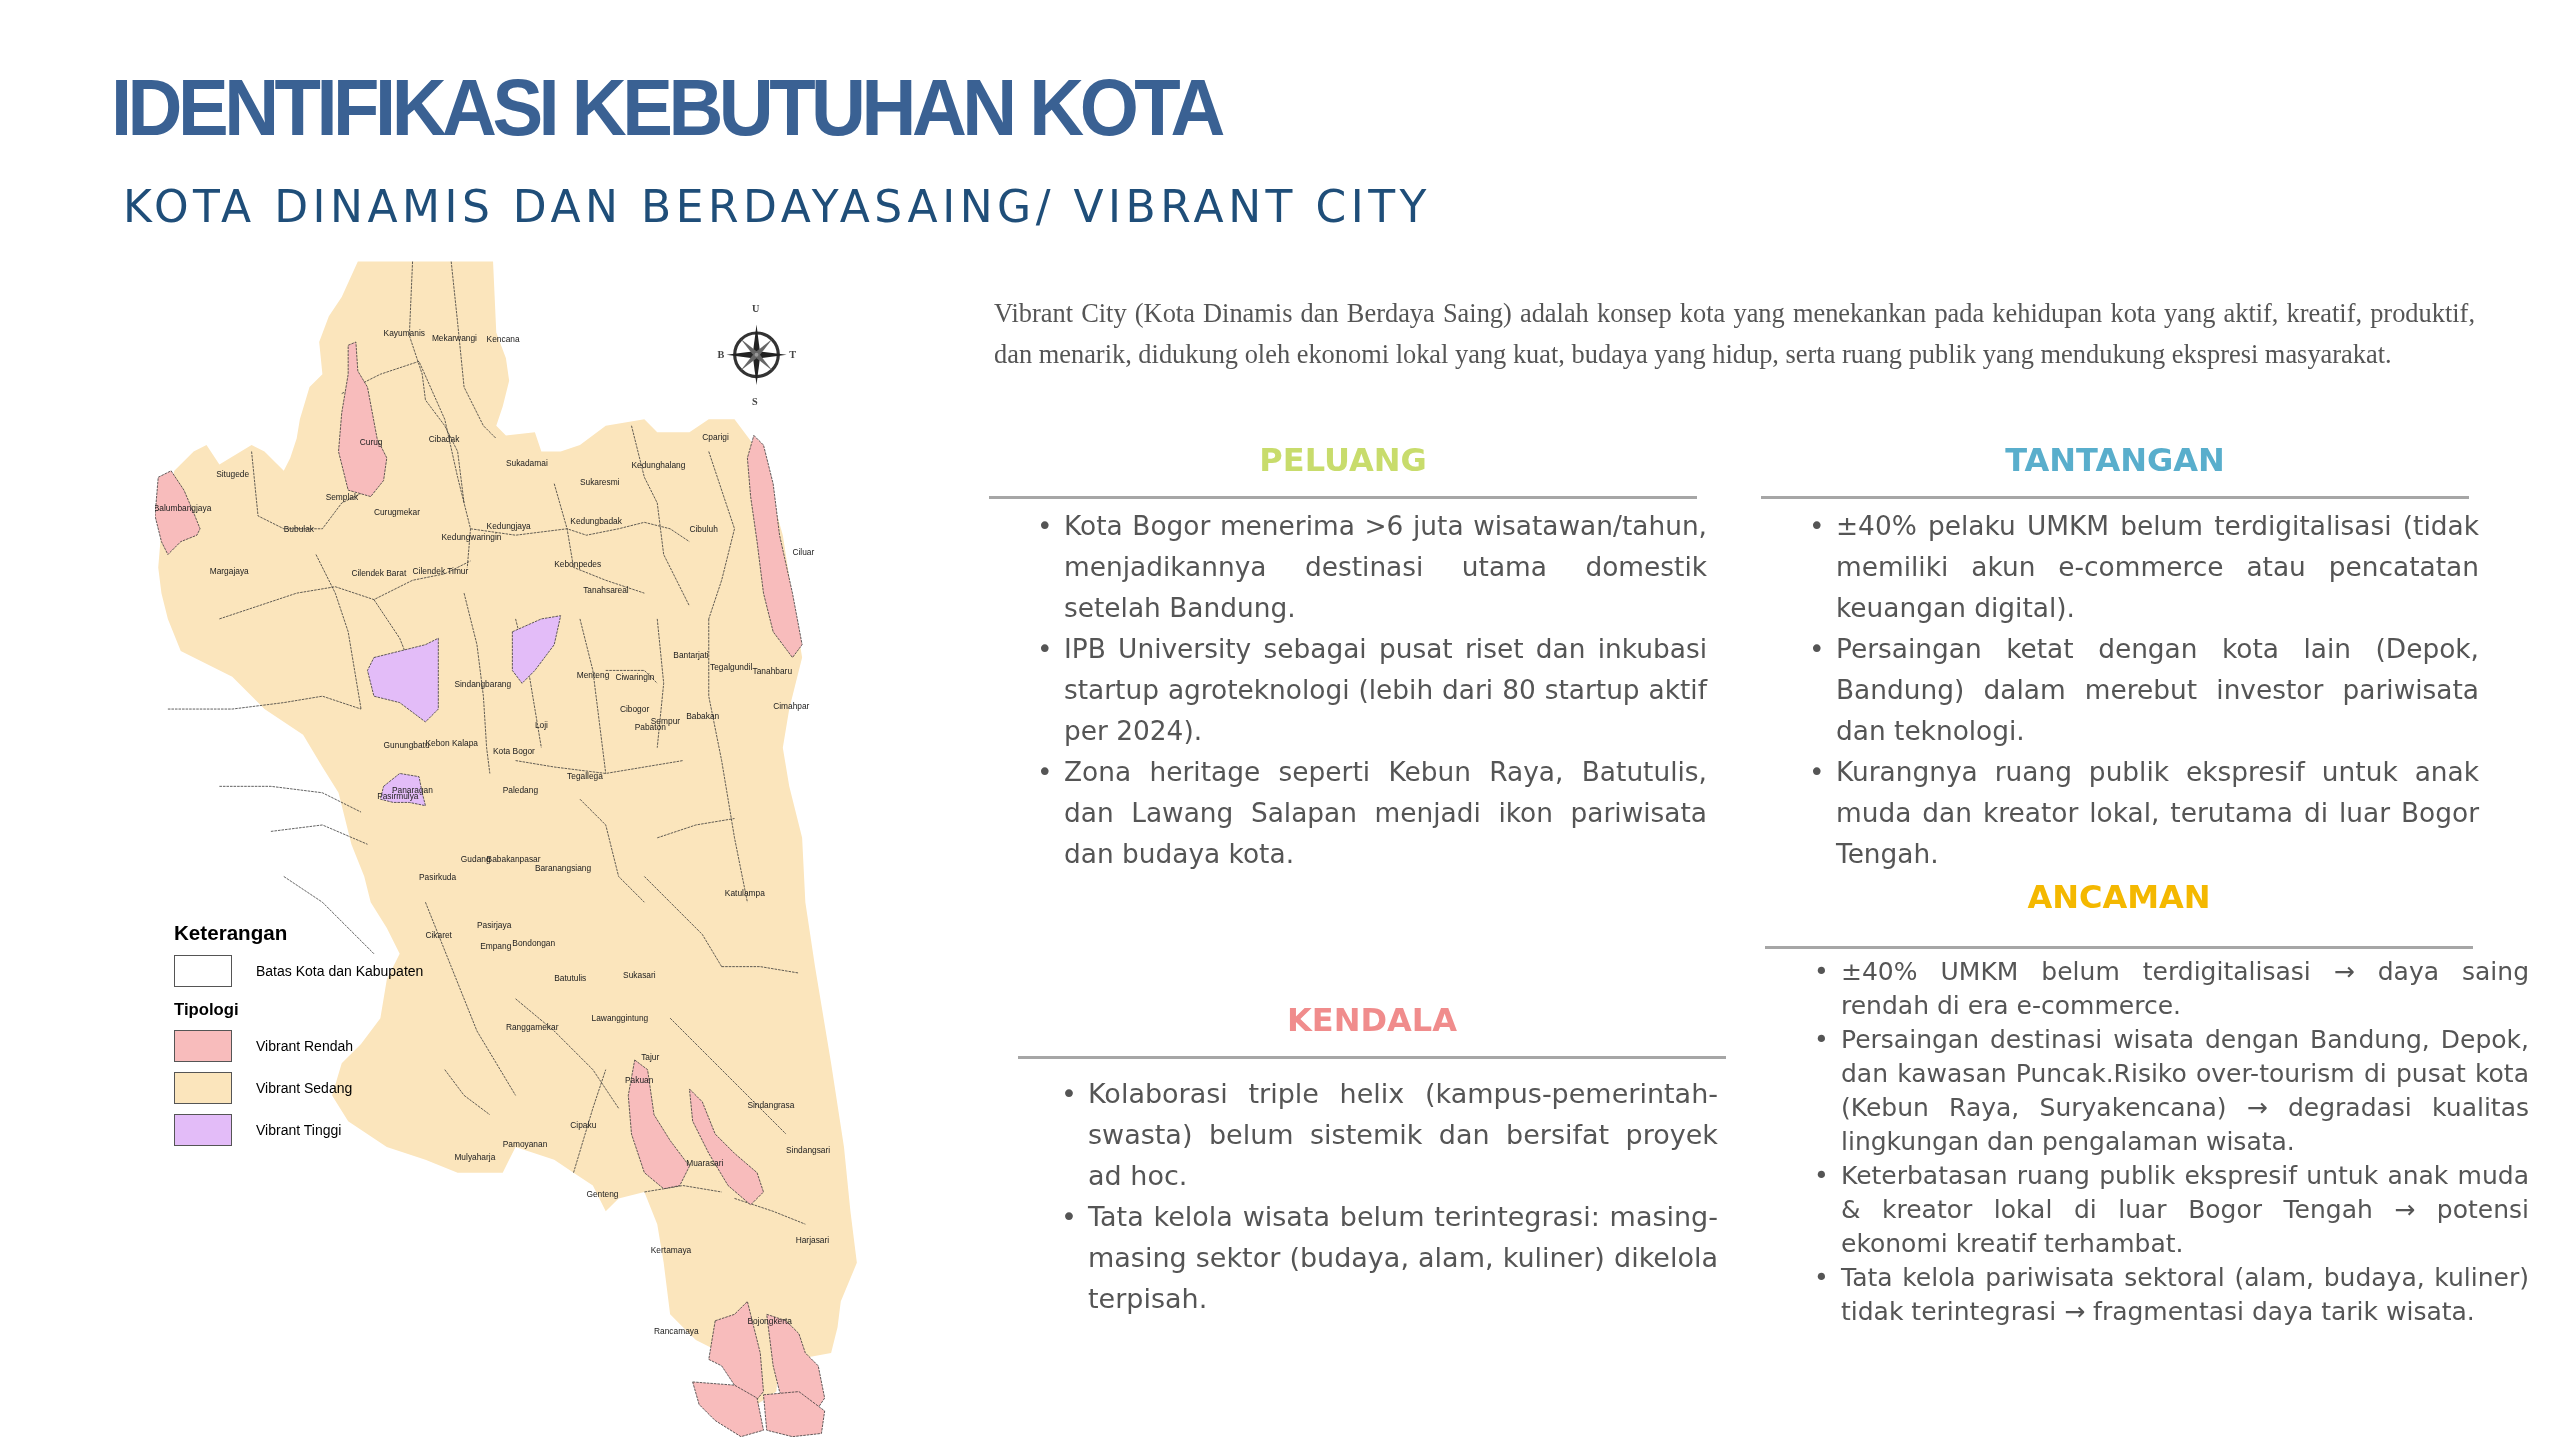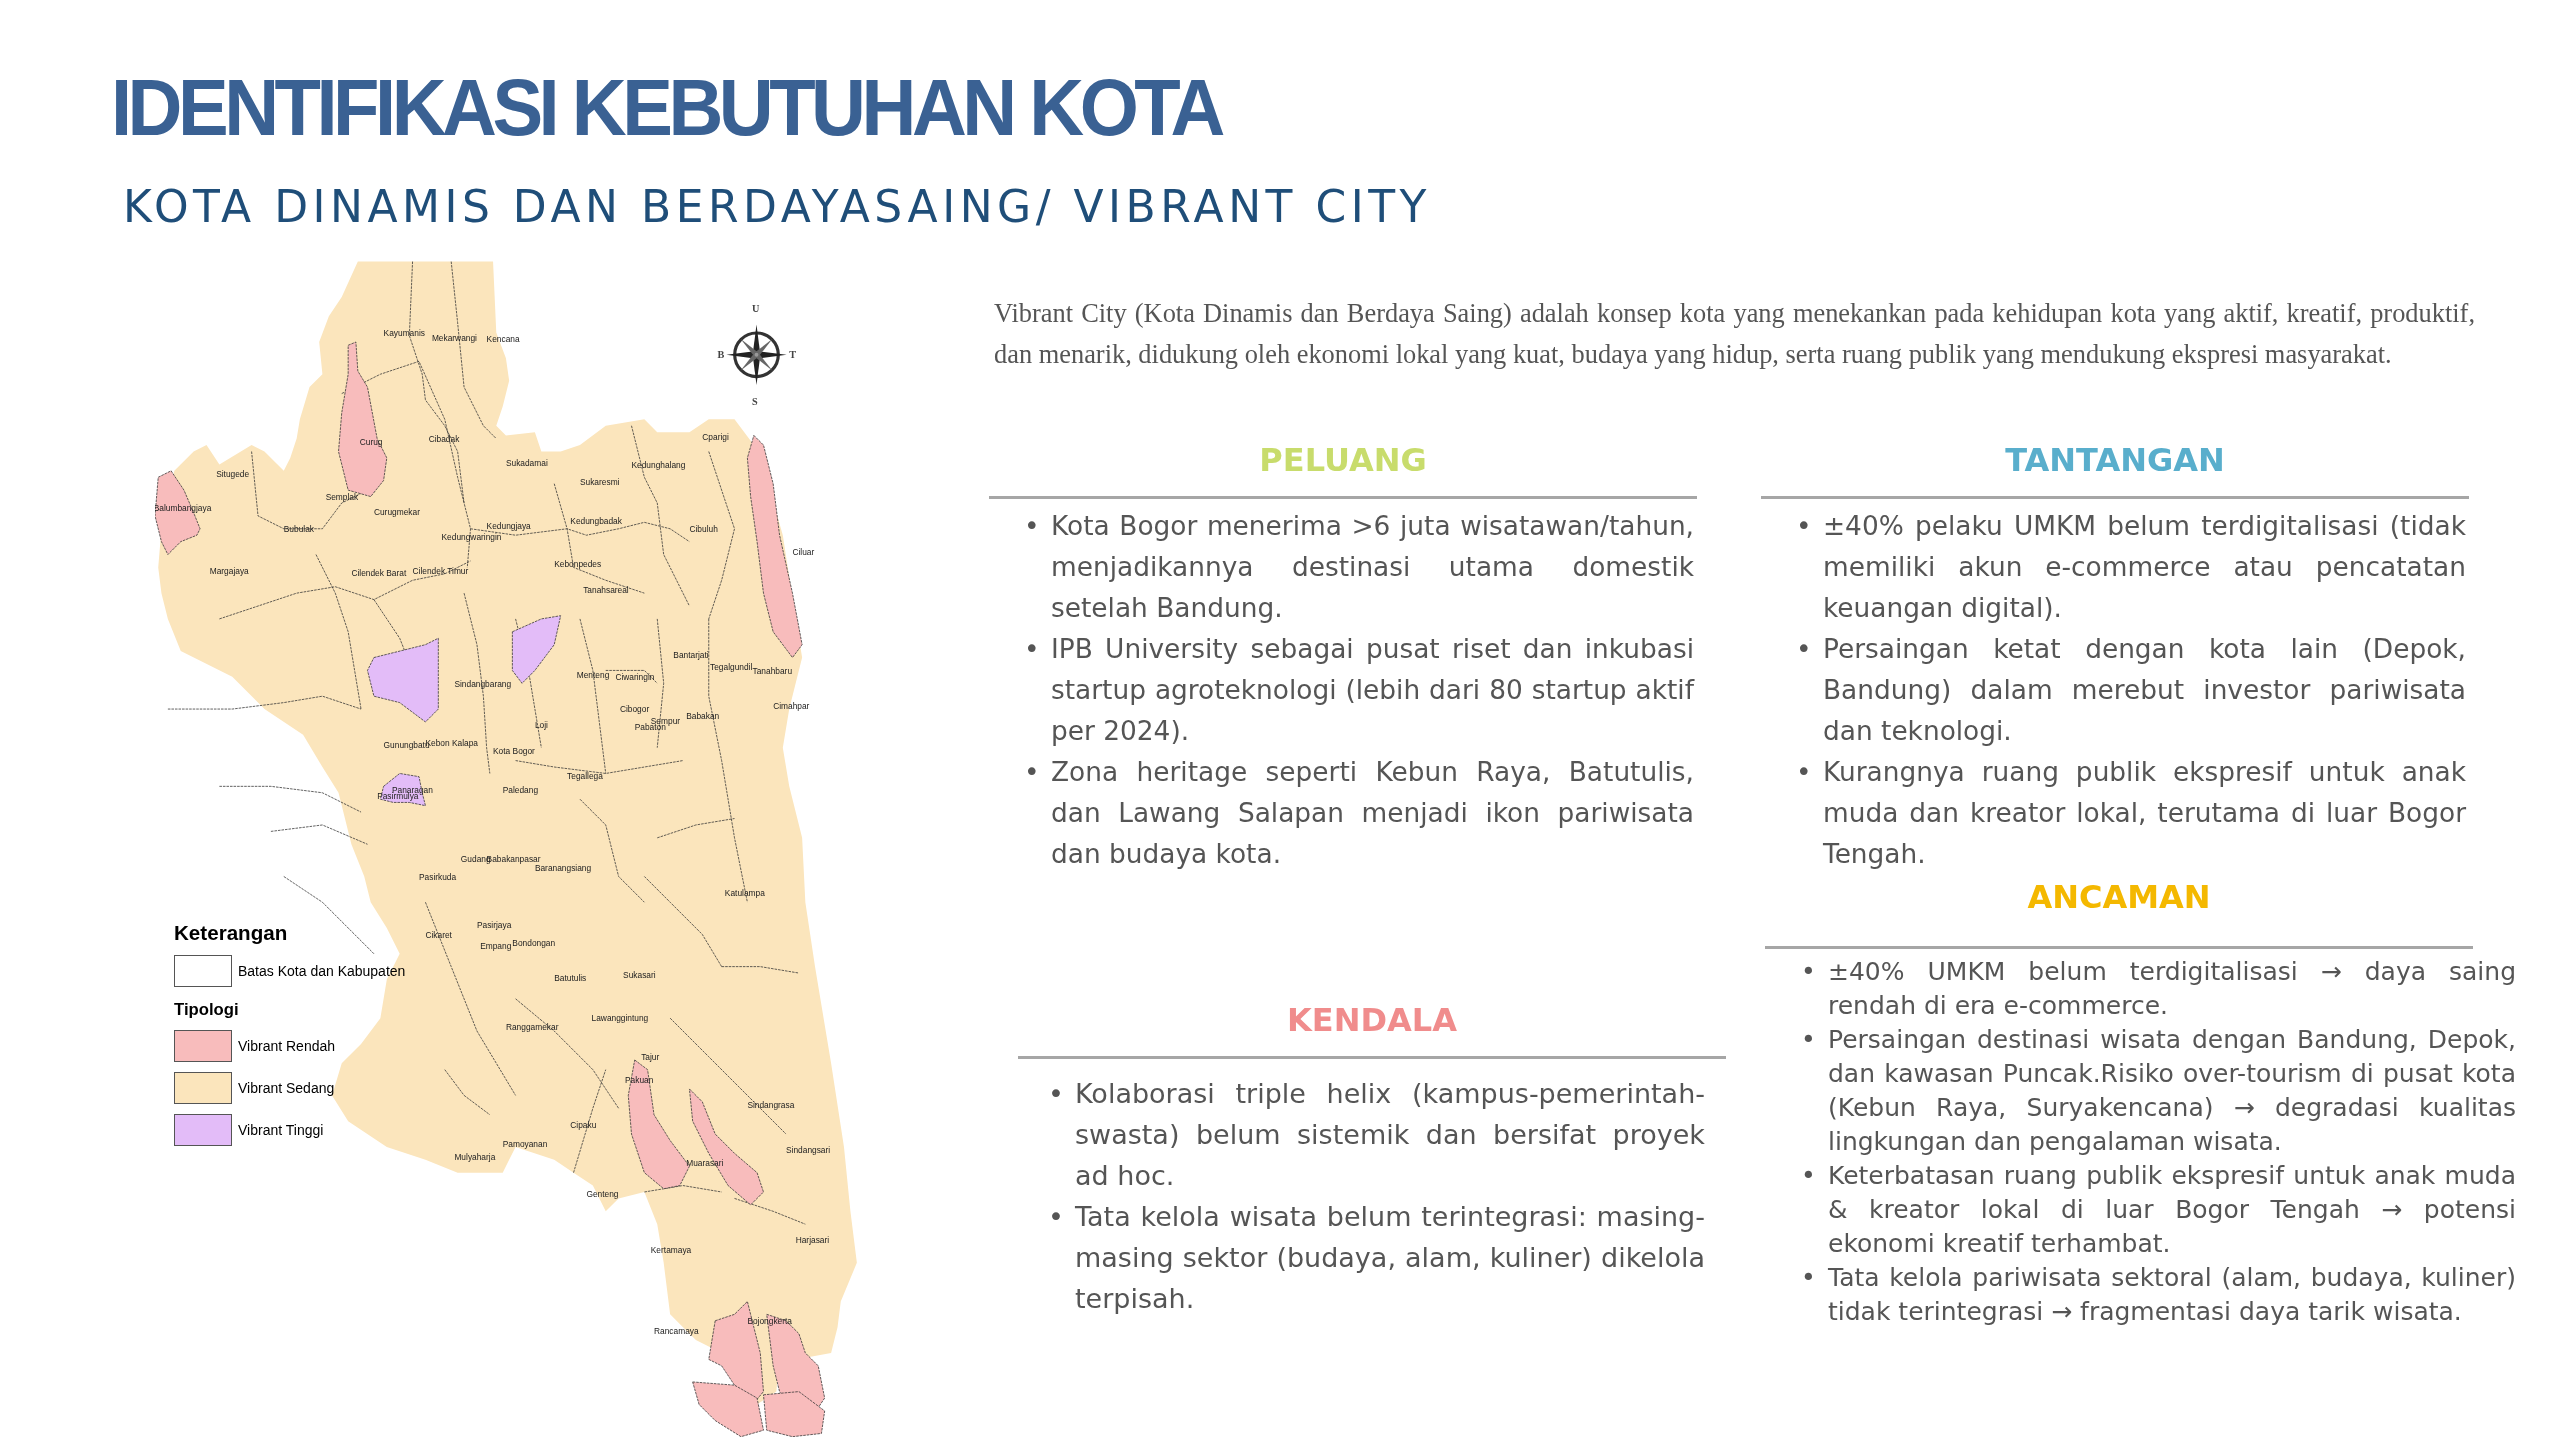--- a/index.html
+++ b/index.html
@@ -3,21 +3,21 @@
 <meta charset="utf-8">
 <style>
   html, body { margin: 0; padding: 0; background: #ffffff; }
   body { width: 2576px; height: 1449px; position: relative; overflow: hidden; font-family: "Liberation Sans", sans-serif; }
   .title { position: absolute; left: 111px; top: 64px; font-family: "Liberation Sans", sans-serif; font-weight: 700; font-size: 76px; color: #3A6193; letter-spacing: -4.5px; transform: scaleY(1.05); transform-origin: left top; white-space: nowrap; margin: 0; line-height: 1.1; }
   .subtitle { position: absolute; left: 111px; top: 169px; font-family: "DejaVu Sans", sans-serif; font-size: 44px; color: #1F4E79; letter-spacing: 4.5px; white-space: nowrap; margin: 12px; font-weight: 400; }
   .intro { position: absolute; left: 994px; top: 293px; width: 1481px; font-family: Liberation Serif, serif; font-size: 26.4px; line-height: 41px; color: #555555; text-align: justify; margin: 0; }
   .section { position: absolute; }
   .section-heading { font-family: "DejaVu Sans", sans-serif; font-weight: 700; font-size: 32px; text-align: center; margin: 0; line-height: 39px; }
   .divider { height: 2.6px; background: #a6a6a6; border: none; margin: 0; }
-  .bullets { list-style: none; margin: 4px; padding: 0; font-family: "DejaVu Sans", sans-serif; color: #555555; }
+  .bullets { list-style: none; margin: 17px; padding: 0; font-family: "DejaVu Sans", sans-serif; color: #555555; }
   .bullets li { position: relative; padding-left: 27px; text-align: justify; }
   .bullets li::before { content: "•"; position: absolute; left: 0; top: 0; color: #555555; }
   .peluang { left: 989px; top: 441px; width: 708px; }
   .peluang .section-heading { color: #C8DC6C; }
   .peluang .divider { margin-top: 16px; }
   .peluang .bullets { margin-top: 6.4px; padding-left: 31px; font-size: 26.4px; line-height: 41px; width: 670px; }
   .tantangan { left: 1761px; top: 441px; width: 708px; }
   .tantangan .section-heading { color: #59AECC; }
   .tantangan .divider { margin-top: 16px; }
   .tantangan .bullets { margin-top: 6.4px; padding-left: 31px; font-size: 26.4px; line-height: 41px; width: 670px; }
@@ -33,21 +33,21 @@
   .map { position: absolute; left: 155px; top: 258px; width: 792px; height: 1179px; }
   .map svg { width: 100%; height: 100%; }
   .map-label { font-family: "Liberation Sans", sans-serif; font-size: 13px; fill: #222; }
   .compass { position: absolute; left: 708px; top: 299px; width: 97px; height: 109px; }
   .compass-letter { font-family: "Liberation Serif", serif; font-weight: 700; font-size: 16px; fill: #444; }
 
   .legend { position: absolute; left: 174px; top: 921px; width: 386px; }
   .legend-title { font-family: "Liberation Sans", sans-serif; font-weight: 700; font-size: 20.6px; color: #000; margin: 0; }
   .legend-row { display: flex; align-items: center; height: 33px; margin-top: 9px; }
   .legend-swatch { width: 58px; height: 32px; border: 1.3px solid #555; box-sizing: border-box; }
-  .legend-text { font-family: "Liberation Sans", sans-serif; font-size: 14px; color: #000; margin-left: 6px; }
+  .legend-text { font-family: "Liberation Sans", sans-serif; font-size: 14px; color: #000; margin-left: 24px; }
   .legend-subtitle { font-family: "Liberation Sans", sans-serif; font-weight: 700; font-size: 16.7px; color: #000; margin: 13px 0 0 0; }
 </style>
 </head>
 <body>
 
 <h1 class="title">IDENTIFIKASI KEBUTUHAN KOTA</h1>
 <h2 class="subtitle">KOTA DINAMIS DAN BERDAYASAING/ VIBRANT CITY</h2>
 
 <div class="map">
   <svg viewBox="0 0 1230 1830" xmlns="http://www.w3.org/2000/svg">

